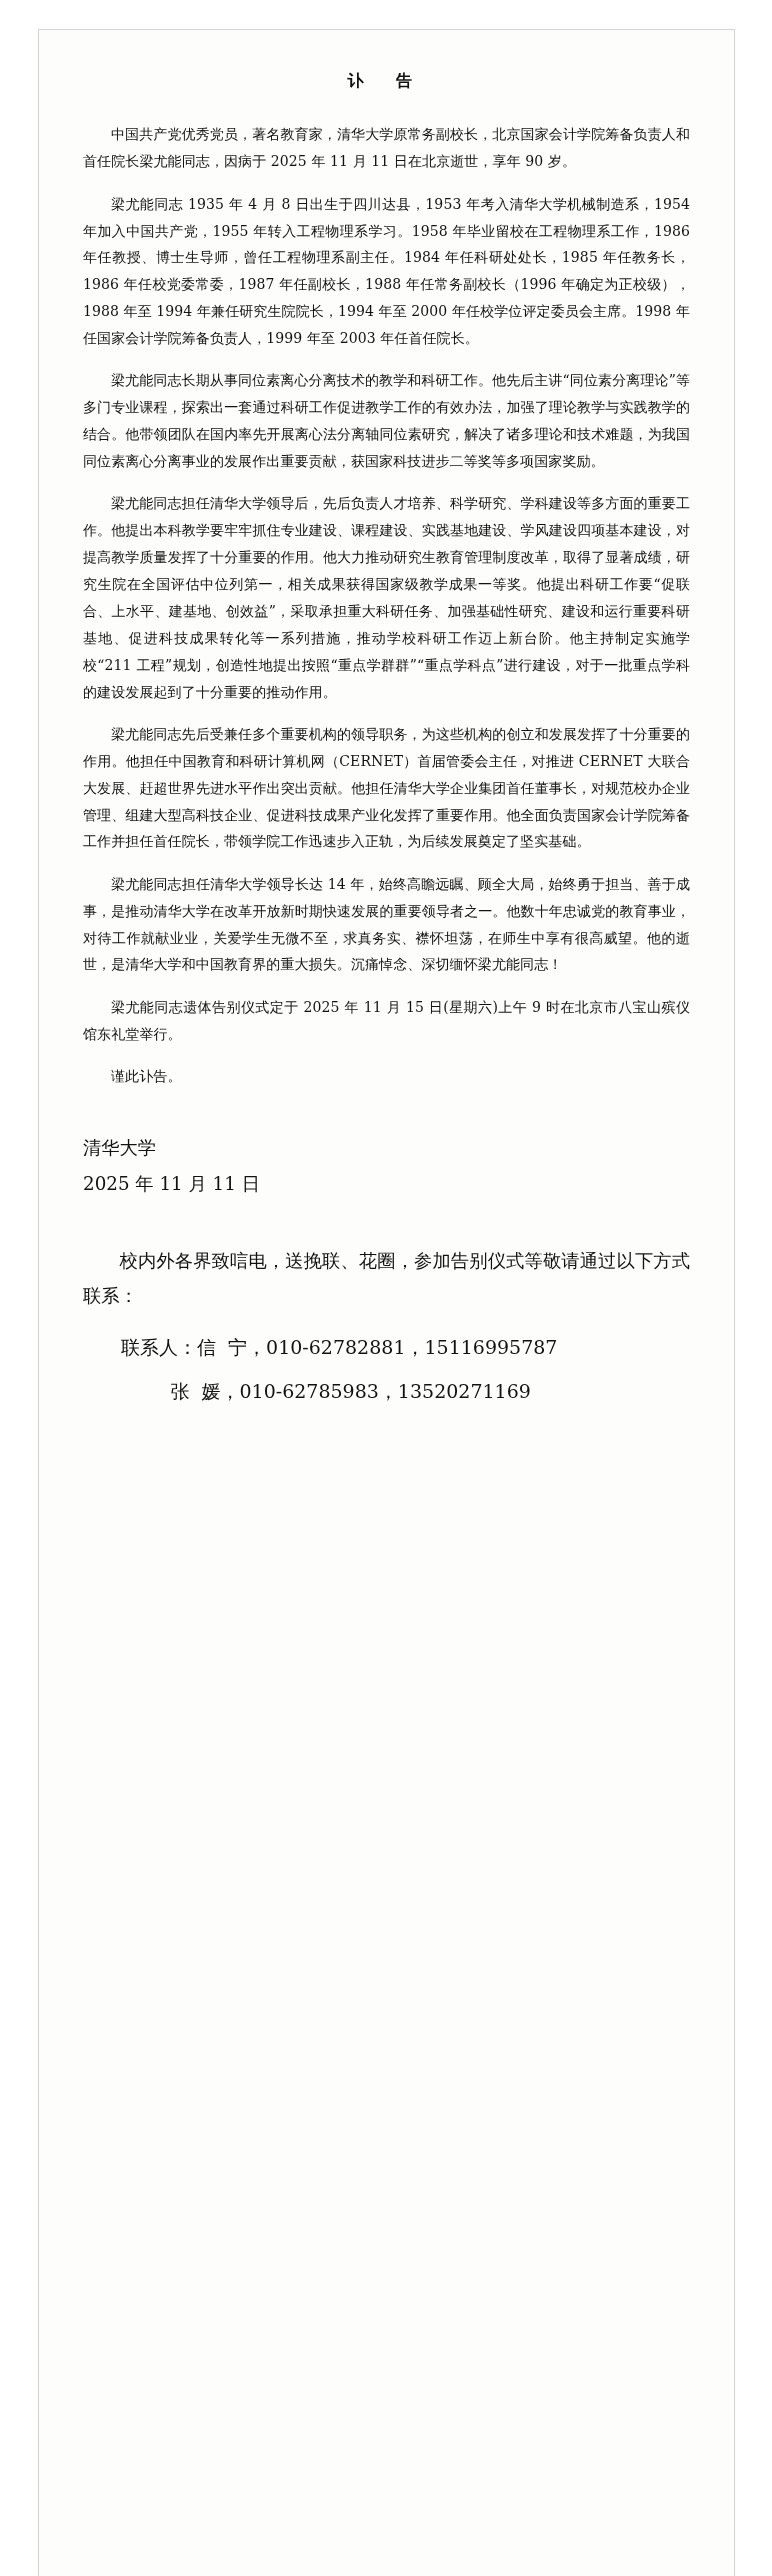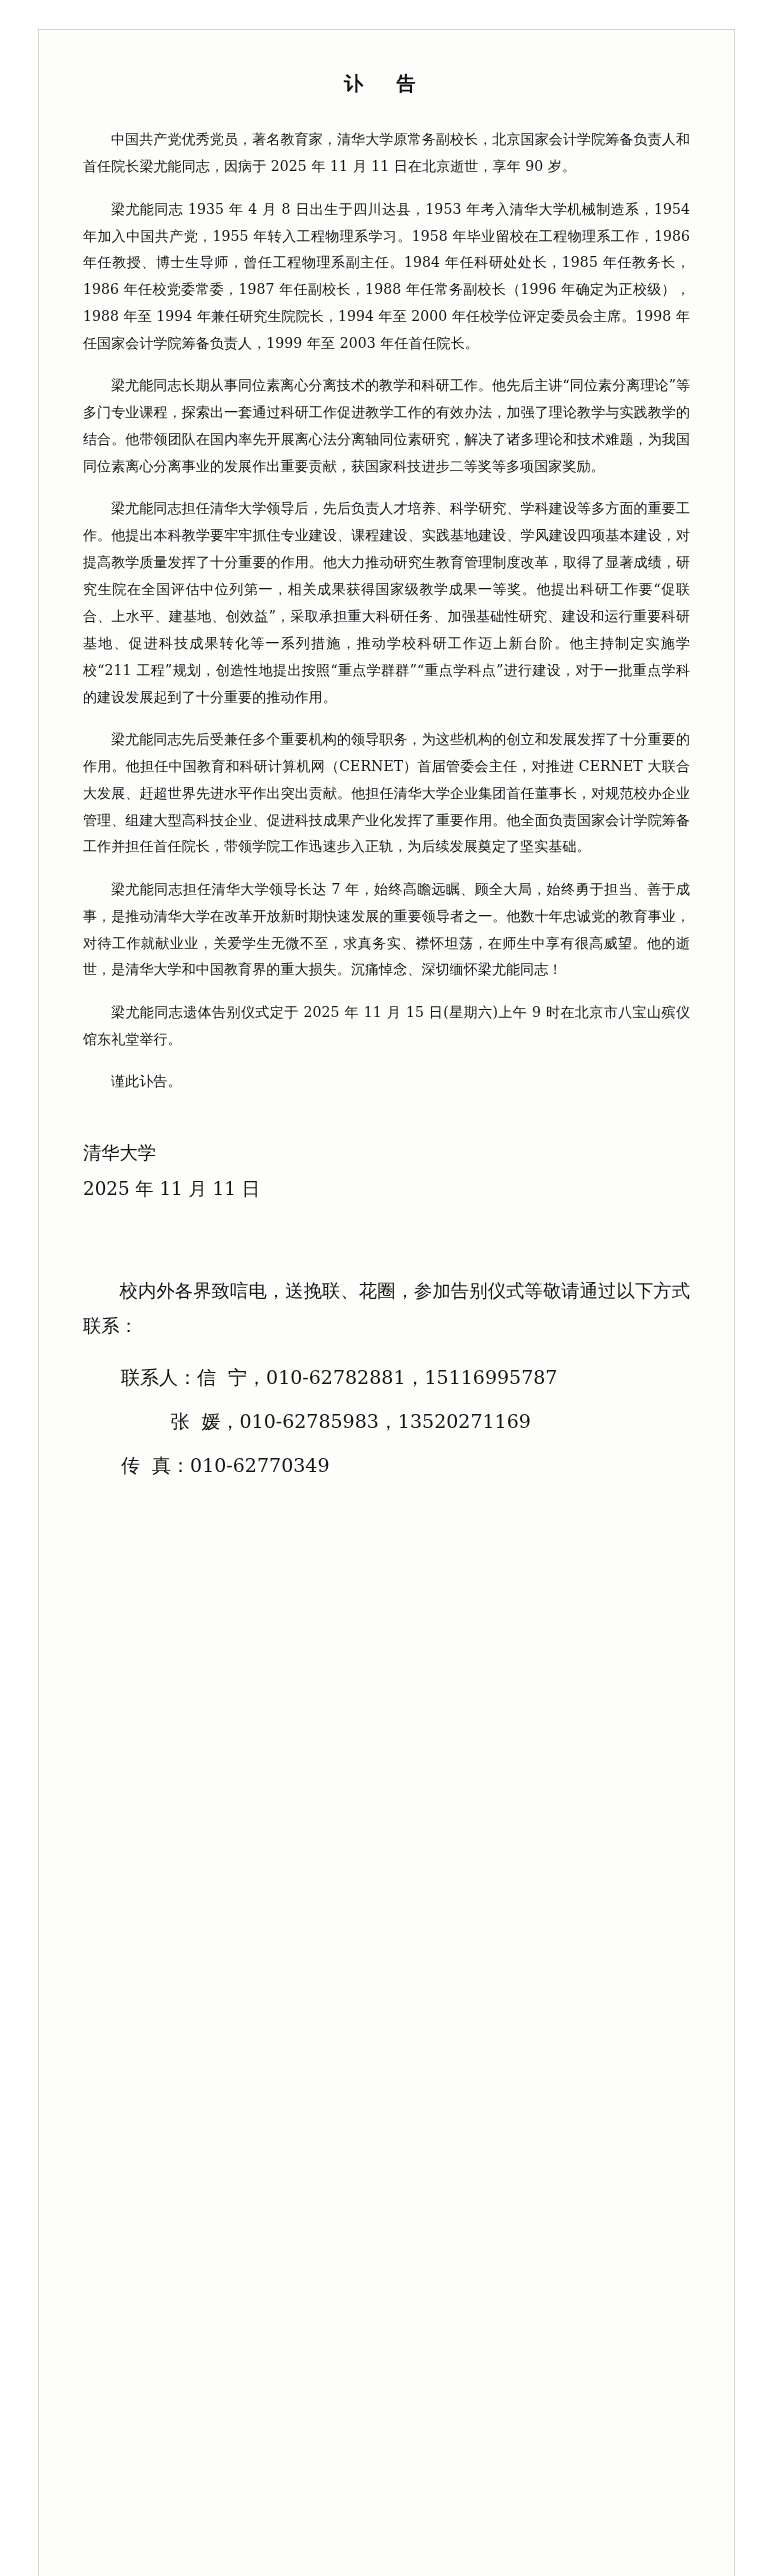--- a/index.html
+++ b/index.html
@@ -23,21 +23,21 @@
     width: 697px;
     margin: 0 auto;
     border: 1.5px solid #d8d4cd;
     background: #fdfdfb;
     box-sizing: border-box;
     padding: 27px 44px 77px 44px;
     min-height: 3308px;
   }
   .doc-title {
     text-align: center;
-    font-size: 19px;
+    font-size: 16px;
     font-weight: bold;
     letter-spacing: 13.4px;
     color: #111111;
     margin: 14.4px 0 29px 0;
     font-family: "DejaVu Serif", "Liberation Serif", serif;
   }
   p.para {
     font-size: 14px;
     line-height: 1.92;
     color: #121212;
@@ -55,21 +55,21 @@
     margin-bottom: 5.2px;
   }
   .sign-line {
     font-size: 18.3px;
     line-height: 1.95;
     color: #121212;
     text-align: left;
     padding-right: 134px;
   }
   .contact-block {
-    margin-top: 67px;
+    margin-top: 42px;
   }
   .contact-lead {
     font-size: 18.3px;
     line-height: 1.92;
     color: #121212;
     margin: 0 0 15.5px 0;
     text-indent: 2em;
     text-align: justify;
   }
   .contact-row {
@@ -93,35 +93,34 @@
 <div class="page">
   <div class="sheet">
 
     <div class="doc-title">讣 告</div>
 
     <p class="para">中国共产党优秀党员，著名教育家，清华大学原常务副校长，北京国家会计学院筹备负责人和首任院长梁尤能同志，因病于 2025 年 11 月 11 日在北京逝世，享年 90 岁。</p>
     <p class="para">梁尤能同志 1935 年 4 月 8 日出生于四川达县，1953 年考入清华大学机械制造系，1954 年加入中国共产党，1955 年转入工程物理系学习。1958 年毕业留校在工程物理系工作，1986 年任教授、博士生导师，曾任工程物理系副主任。1984 年任科研处处长，1985 年任教务长，1986 年任校党委常委，1987 年任副校长，1988 年任常务副校长（1996 年确定为正校级），1988 年至 1994 年兼任研究生院院长，1994 年至 2000 年任校学位评定委员会主席。1998 年任国家会计学院筹备负责人，1999 年至 2003 年任首任院长。</p>
     <p class="para">梁尤能同志长期从事同位素离心分离技术的教学和科研工作。他先后主讲“同位素分离理论”等多门专业课程，探索出一套通过科研工作促进教学工作的有效办法，加强了理论教学与实践教学的结合。他带领团队在国内率先开展离心法分离轴同位素研究，解决了诸多理论和技术难题，为我国同位素离心分离事业的发展作出重要贡献，获国家科技进步二等奖等多项国家奖励。</p>
     <p class="para">梁尤能同志担任清华大学领导后，先后负责人才培养、科学研究、学科建设等多方面的重要工作。他提出本科教学要牢牢抓住专业建设、课程建设、实践基地建设、学风建设四项基本建设，对提高教学质量发挥了十分重要的作用。他大力推动研究生教育管理制度改革，取得了显著成绩，研究生院在全国评估中位列第一，相关成果获得国家级教学成果一等奖。他提出科研工作要“促联合、上水平、建基地、创效益”，采取承担重大科研任务、加强基础性研究、建设和运行重要科研基地、促进科技成果转化等一系列措施，推动学校科研工作迈上新台阶。他主持制定实施学校“211 工程”规划，创造性地提出按照“重点学群群”“重点学科点”进行建设，对于一批重点学科的建设发展起到了十分重要的推动作用。</p>
     <p class="para">梁尤能同志先后受兼任多个重要机构的领导职务，为这些机构的创立和发展发挥了十分重要的作用。他担任中国教育和科研计算机网（CERNET）首届管委会主任，对推进 CERNET 大联合大发展、赶超世界先进水平作出突出贡献。他担任清华大学企业集团首任董事长，对规范校办企业管理、组建大型高科技企业、促进科技成果产业化发挥了重要作用。他全面负责国家会计学院筹备工作并担任首任院长，带领学院工作迅速步入正轨，为后续发展奠定了坚实基础。</p>
-    <p class="para">梁尤能同志担任清华大学领导长达 7 年，始终高瞻远瞩、顾全大局，始终勇于担当、善于成事，是推动清华大学在改革开放新时期快速发展的重要领导者之一。他数十年忠诚党的教育事业，对待工作就献业业，关爱学生无微不至，求真务实、襟怀坦荡，在师生中享有很高威望。他的逝世，是清华大学和中国教育界的重大损失。沉痛悼念、深切缅怀梁尤能同志！</p>
+    <p class="para">梁尤能同志担任清华大学领导长达 14 年，始终高瞻远瞩、顾全大局，始终勇于担当、善于成事，是推动清华大学在改革开放新时期快速发展的重要领导者之一。他数十年忠诚党的教育事业，对待工作就献业业，关爱学生无微不至，求真务实、襟怀坦荡，在师生中享有很高威望。他的逝世，是清华大学和中国教育界的重大损失。沉痛悼念、深切缅怀梁尤能同志！</p>
     <p class="para">梁尤能同志遗体告别仪式定于 2025 年 11 月 15 日(星期六)上午 9 时在北京市八宝山殡仪馆东礼堂举行。</p>
     <p class="para tight">谨此讣告。</p>
 
     <div class="sign-block">
       <div class="sign-line">清华大学</div>
       <div class="sign-line">2025 年 11 月 11 日</div>
     </div>
 
     <div class="contact-block">
       <p class="contact-lead">校内外各界致唁电，送挽联、花圈，参加告别仪式等敬请通过以下方式联系：</p>
 
       <p class="contact-row"><span>联系人：</span><span>信  宁，010-62782881，15116995787</span></p>
 
       <p class="contact-row indent-extra"><span></span><span>张  媛，010-62785983，13520271169</span></p>
 
-      <p class="contact-row"><span>传  真：</span><span>010-62770349</span></p>
 
     </div>
 
   </div>
 </div>
 
 
 </body></html>

